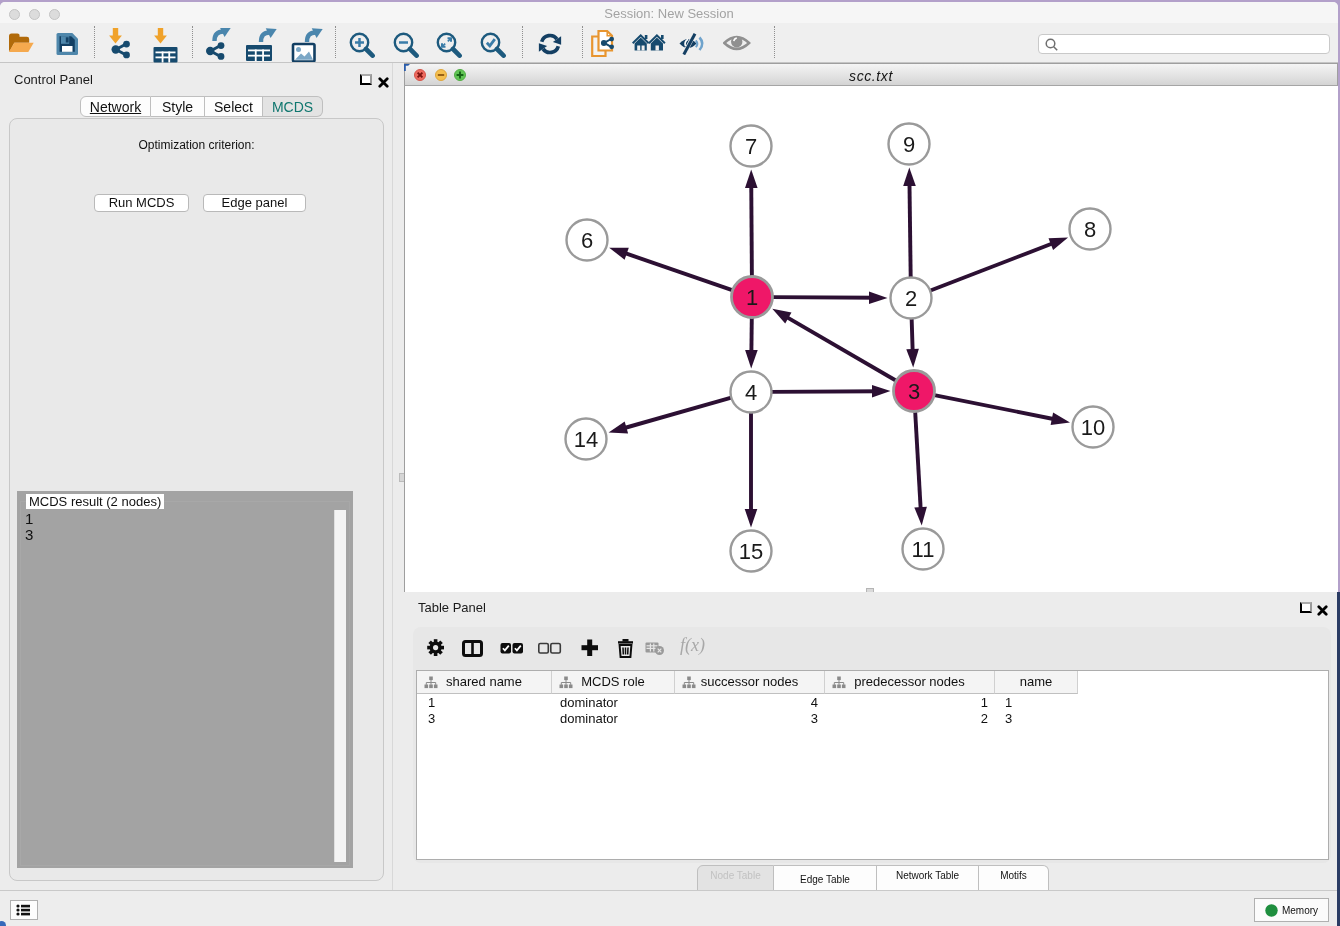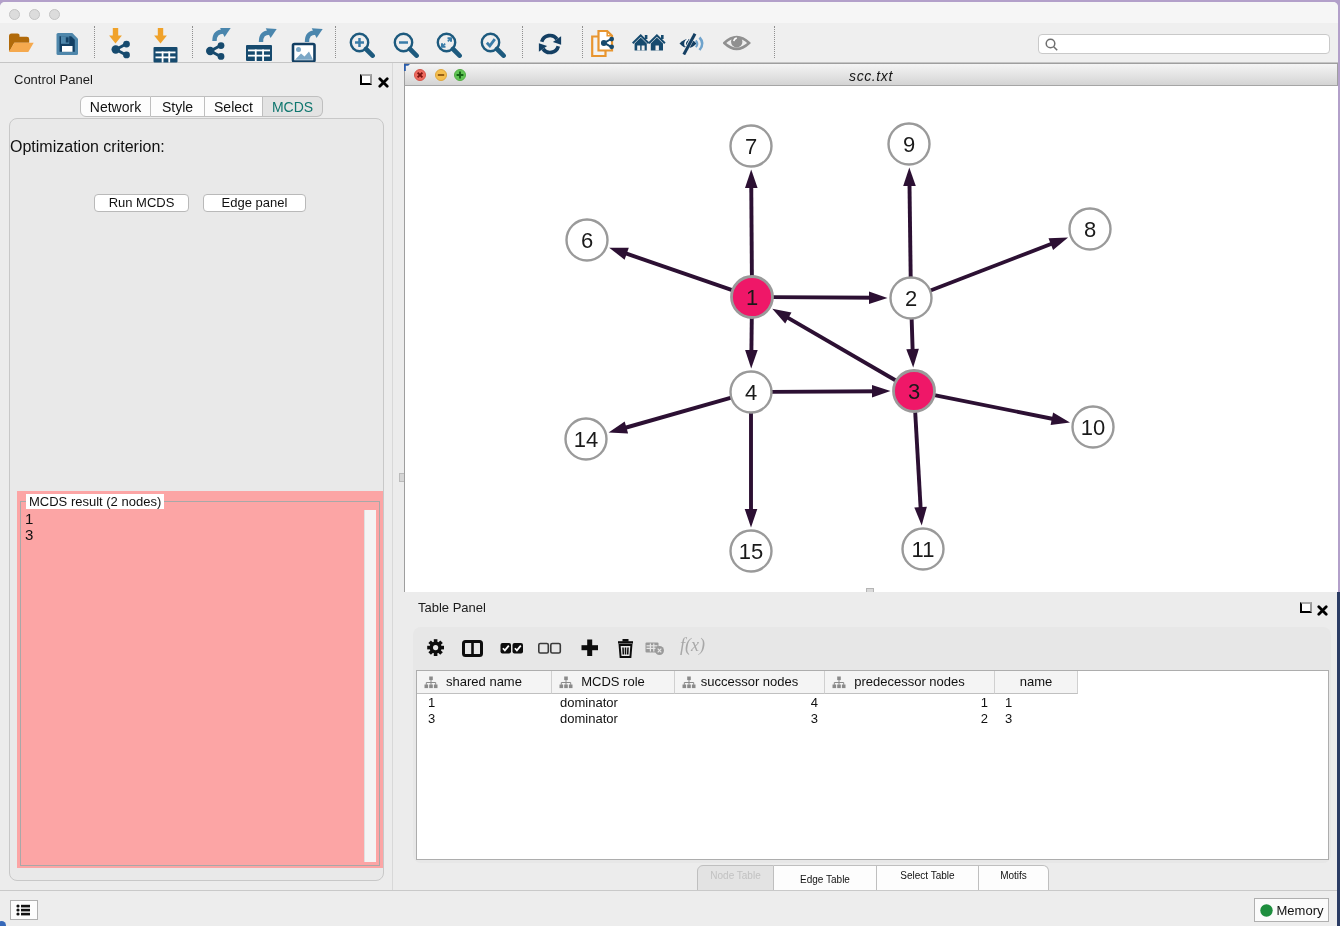--- a/index.html
+++ b/index.html
@@ -19,24 +19,24 @@
 
 .cpanel { position:absolute; left:0; top:63px; width:393px; height:827px; background:#ececec; border-right:1px solid #d8d8d8; }
 .cp-title { position:absolute; left:14px; top:72px; font-size:13px; color:#1b1b1b; }
 .float-ico { position:absolute; width:12px; height:11px; background:#fff; border-style:solid; border-width:2px; border-color:#ababab #9a9a9a #000 #000; }
 .tabrow { position:absolute; display:flex; }
 .tab { font-size:14px; color:#121212; background:#fdfdfd; border:1px solid #bfbfbf; border-left:none; padding:0 14px; height:21px; line-height:20px; text-align:center; }
 .tab.first { border-left:1px solid #bfbfbf; border-radius:6px 0 0 6px; }
 .tab.last { border-radius:0 6px 6px 0; }
 .tab.dis { background:#e3e3e3; color:#0f766e; }
 .cp-box { position:absolute; left:9px; top:118px; width:375px; height:763px; background:#e9e9e9; border:1px solid #c8c8c8; border-radius:8px; }
-.opt-label { position:absolute; top:19px; left:0; width:100%; text-align:left; font-size:16px; color:#111; }
+.opt-label { position:absolute; top:19px; left:0; width:100%; text-align:center; font-size:12px; color:#111; }
 .mac-select { position:absolute; left:35px; top:41px; width:311px; height:21px; background:#fff; border:1px solid #b3b3b3; border-radius:4px; font-size:13.5px; color:#111; line-height:19px; padding-left:12px; }
 .mac-btn { position:absolute; height:18px; background:#fff; border:1px solid #b9b9b9; border-radius:4px; font-size:13px; color:#111; text-align:center; line-height:16px; }
-.result-wrap { position:absolute; left:7px; top:372px; width:366px; height:377px; background:#fca5a5; }
+.result-wrap { position:absolute; left:7px; top:372px; width:336px; height:377px; background:#a3a3a3; }
 .result-fs { position:absolute; left:3px; top:10px; right:3px; bottom:2px; border:1px solid #a8a8a8; }
 .result-legend { position:absolute; left:5px; top:-8px; background:#fff; padding:0 3px; font-size:13px; color:#111; }
 .result-txt { position:absolute; left:4px; top:9px; font-size:15px; color:#111; line-height:16px; }
 .result-sb { position:absolute; right:3px; top:8px; width:12px; bottom:3px; background:#f4f4f4; border-left:1px solid #e0e0e0; }
 
 .netwin { position:absolute; left:404px; top:63px; width:934px; height:529px; }
 .net-titlebar { position:absolute; left:0; top:0; width:100%; height:23px; background:linear-gradient(#f5f5f5,#d4d4d4); border:1px solid #9f9f9f; border-bottom:1px solid #a5a5a5; }
 .net-title { position:absolute; top:4px; left:0; width:100%; text-align:center; font-size:14px; font-weight:normal; letter-spacing:0.6px; color:#161616;font-style:italic; }
 .mlight { position:absolute; top:5px; width:12px; height:12px; border-radius:50%; }
 .canvas { position:absolute; left:0; top:23px; width:934px; overflow:hidden; height:506px; background:#fff; border-left:1px solid #9e9e9e; }
@@ -46,31 +46,32 @@
 .tp-box { position:absolute; left:19px; top:35px; width:918px; height:236px; background:#e7e7e7; border-radius:8px; }
 .ttable { position:absolute; left:3px; top:43px; right:2px; bottom:3px; background:#fff; border:1px solid #adadad; }
 .thead { position:absolute; left:0; top:0; width:100%; height:24px; display:flex; }
 .th { position:relative; height:23px; background:#f4f4f4; border-right:1px solid #d0d0d0; border-bottom:1px solid #c0c0c0; font-size:13px; color:#111; text-align:center; line-height:22px; }
 .trow { position:absolute; font-size:13px; color:#111; height:16px; line-height:16px; }
 .bottom-tabs { position:absolute; display:flex; top:273px; left:303px; }
 .btab { text-align:center; font-size:10px; color:#121212; background:#fdfdfd; border:1px solid #bfbfbf; border-left:none; padding:0 13px; height:36px; line-height:19px; }
 
 .statusbar { position:absolute; left:0; top:890px; width:1338px; height:36px; background:#ededed; border-top:1px solid #c9c9c9; }
 .list-btn { position:absolute; left:10px; top:9px; width:28px; height:20px; background:#fdfdfd; border:1px solid #b0b0b0; }
-.mem-btn { position:absolute; right:9px; top:7px; width:75px; height:24px; background:#fbfbfb; border:1px solid #b0b0b0; font-size:13px; color:#111; display:flex; align-items:center; justify-content:center; gap:4px; }
+.mem-btn { position:absolute; right:9px; top:7px; width:75px; height:24px; background:#fbfbfb; border:1px solid #b0b0b0; font-size:10px; color:#111; display:flex; align-items:center; justify-content:center; gap:4px; }
 .dark-edge { position:absolute; right:0; top:592px; width:3px; height:334px; background:#2b3c64; }
 </style>
 </head>
 <body>
 <div class="win"></div>
 
 <div class="titlebar">
   <div class="tl" style="left:8.5px;"></div>
   <div class="tl" style="left:28.5px;"></div>
   <div class="tl" style="left:48.5px;"></div>
+  <div class="title-text">Session: New Session</div>
 </div>
 
 <div class="toolbar" id="toolbar">
 <svg class="tbi" style="left:8px; top:10px;" width="28" height="21" viewBox="0 0 28 21">
       <path d="M1 16.8 L1 3.2 Q1 0.5 3.5 0.5 L9.5 0.5 Q11.5 0.5 11.5 2 L11.5 3.8 L18.8 3.8 Q21.2 3.8 21.2 6.2 L21.2 9.8 L6.3 9.8 L1.6 18.6 Z" fill="#b16a0a"></path>
       <polygon points="6.3,9.8 25.7,9.8 20.3,19 0.9,19" fill="#f5a94e"></polygon>
     </svg>
 <svg class="tbi" style="left:55px; top:9px;" width="24" height="24" viewBox="0 0 24 24">
       <path d="M1.5 2.5 Q1.5 1 3 1 L17.3 1 L23 6.7 L23 21.5 Q23 23 21.5 23 L3 23 Q1.5 23 1.5 21.5 Z" fill="#4f87ab"></path>
       <path d="M4.5 4.2 L16.2 4.2 L19.8 7.8 L19.8 19.8 L4.5 19.8 Z" fill="#123f63"></path>
@@ -219,21 +220,21 @@
     </div>
 </div>
 
 <div class="cpanel"></div>
 <div class="cp-title">Control Panel</div>
 <div class="float-ico" style="left:360px; top:74px;"></div>
 <div style="position:absolute; left:378px; top:74px;"><svg width="11" height="11" viewBox="0 0 11 11">
       <path d="M1.8 1.8 L9.2 9.2 M9.2 1.8 L1.8 9.2" stroke="#000" stroke-width="2.8" stroke-linecap="round"></path>
     </svg></div>
 <div class="tabrow" style="left:80px; top:96px;">
-  <div class="tab first" style="width:71px; padding:0;">Network</div>
+  <div class="tab first" style="width:71px; padding:0;text-decoration:underline;">Network</div>
   <div class="tab" style="width:54px; padding:0;">Style</div>
   <div class="tab" style="width:58px; padding:0;">Select</div>
   <div class="tab last dis" style="width:60px; padding:0;">MCDS</div>
 </div>
 <div class="cp-box">
   <div class="opt-label">Optimization criterion:</div>
   <div class="mac-btn" style="left:84px; top:75px; width:95px;">Run MCDS</div>
   <div class="mac-btn" style="left:193px; top:75px; width:103px;">Edge panel</div>
   <div class="result-wrap">
     <div class="result-fs">
@@ -438,21 +439,21 @@
           <div class="trow" style="left:143px; top:40px;">dominator</div>
           <div class="trow" style="left:330px; top:40px; width:71px; text-align:right;">3</div>
           <div class="trow" style="left:500px; top:40px; width:71px; text-align:right;">2</div>
           <div class="trow" style="left:588px; top:40px;">3</div>
         </div>
     </div>
   </div>
   <div class="bottom-tabs">
     <div class="btab dis" style="border-radius:6px 0 0 6px; border-left:1px solid #bfbfbf; width:77px; padding:0; background:#e3e3e3; color:#c2c2c2;">Node Table</div>
     <div class="btab" style="width:103px; padding:4px;">Edge Table</div>
-    <div class="btab" style="width:102px; padding:0;">Select Table</div>
+    <div class="btab" style="width:102px; padding:0;">Network Table</div>
     <div class="btab" style="border-radius:0 6px 6px 0; width:70px; padding:0;">Motifs</div>
   </div>
 </div>
 
 <div class="statusbar">
   <div class="list-btn"><svg width="26" height="18" viewBox="0 0 26 18">
         <circle cx="7" cy="5" r="1.6" fill="#111"></circle>
         <circle cx="7" cy="9" r="1.6" fill="#111"></circle>
         <circle cx="7" cy="13" r="1.6" fill="#111"></circle>
         <rect x="10" y="3.8" width="9" height="2.6" fill="#111"></rect>

